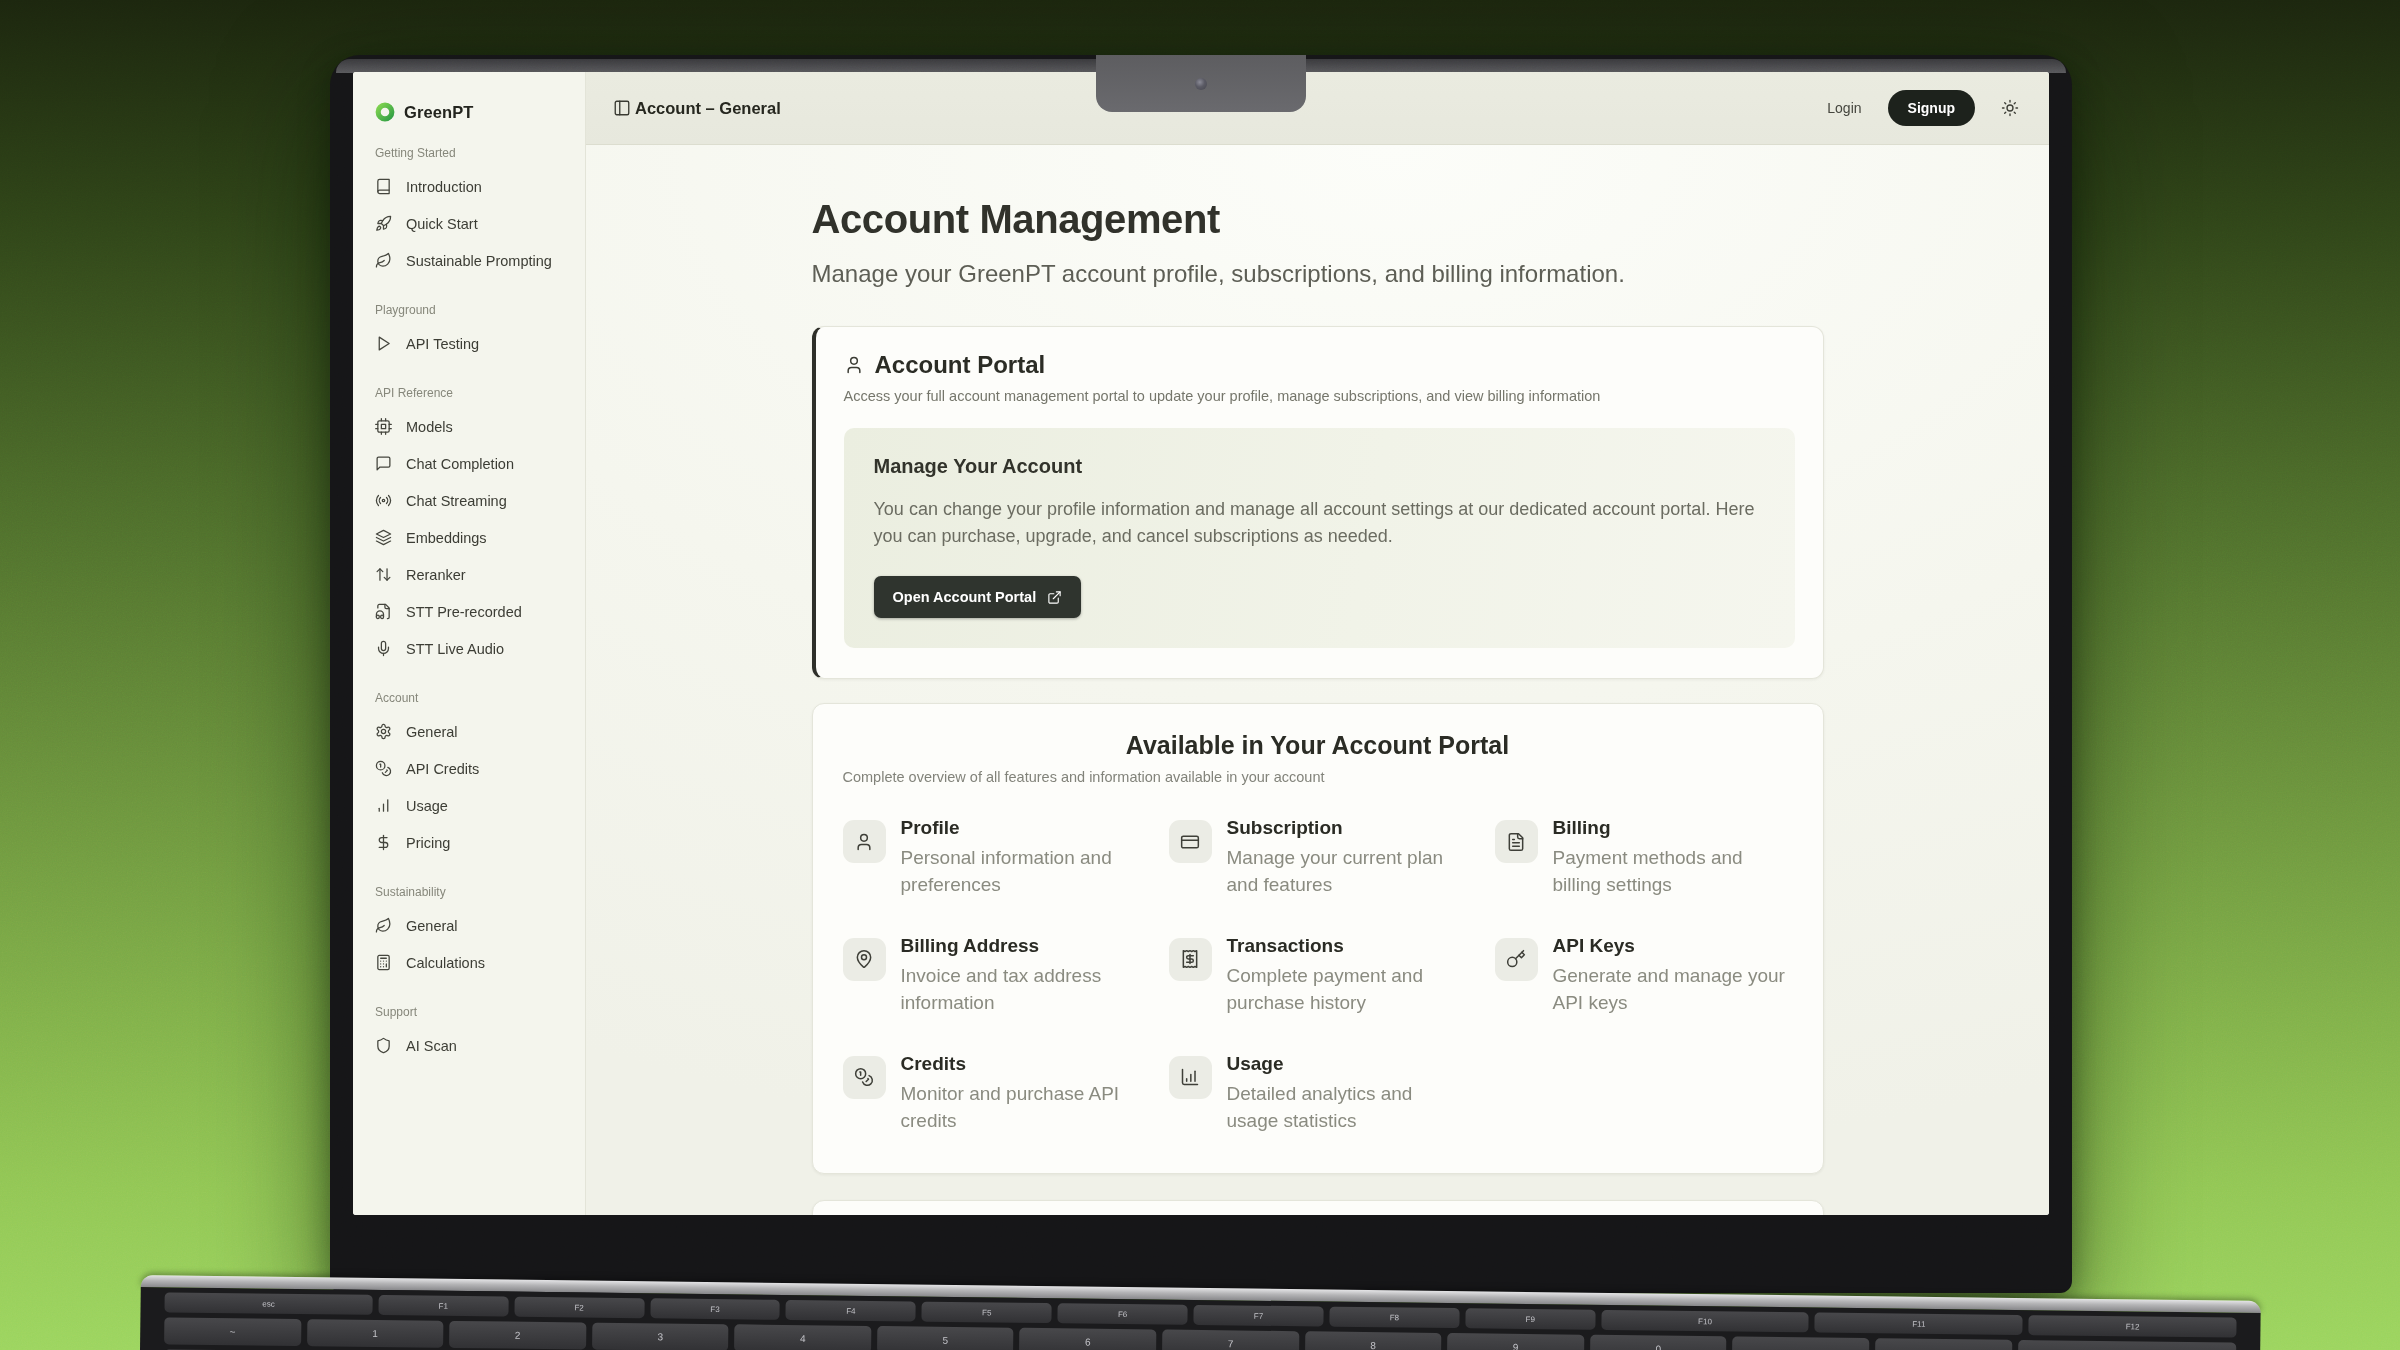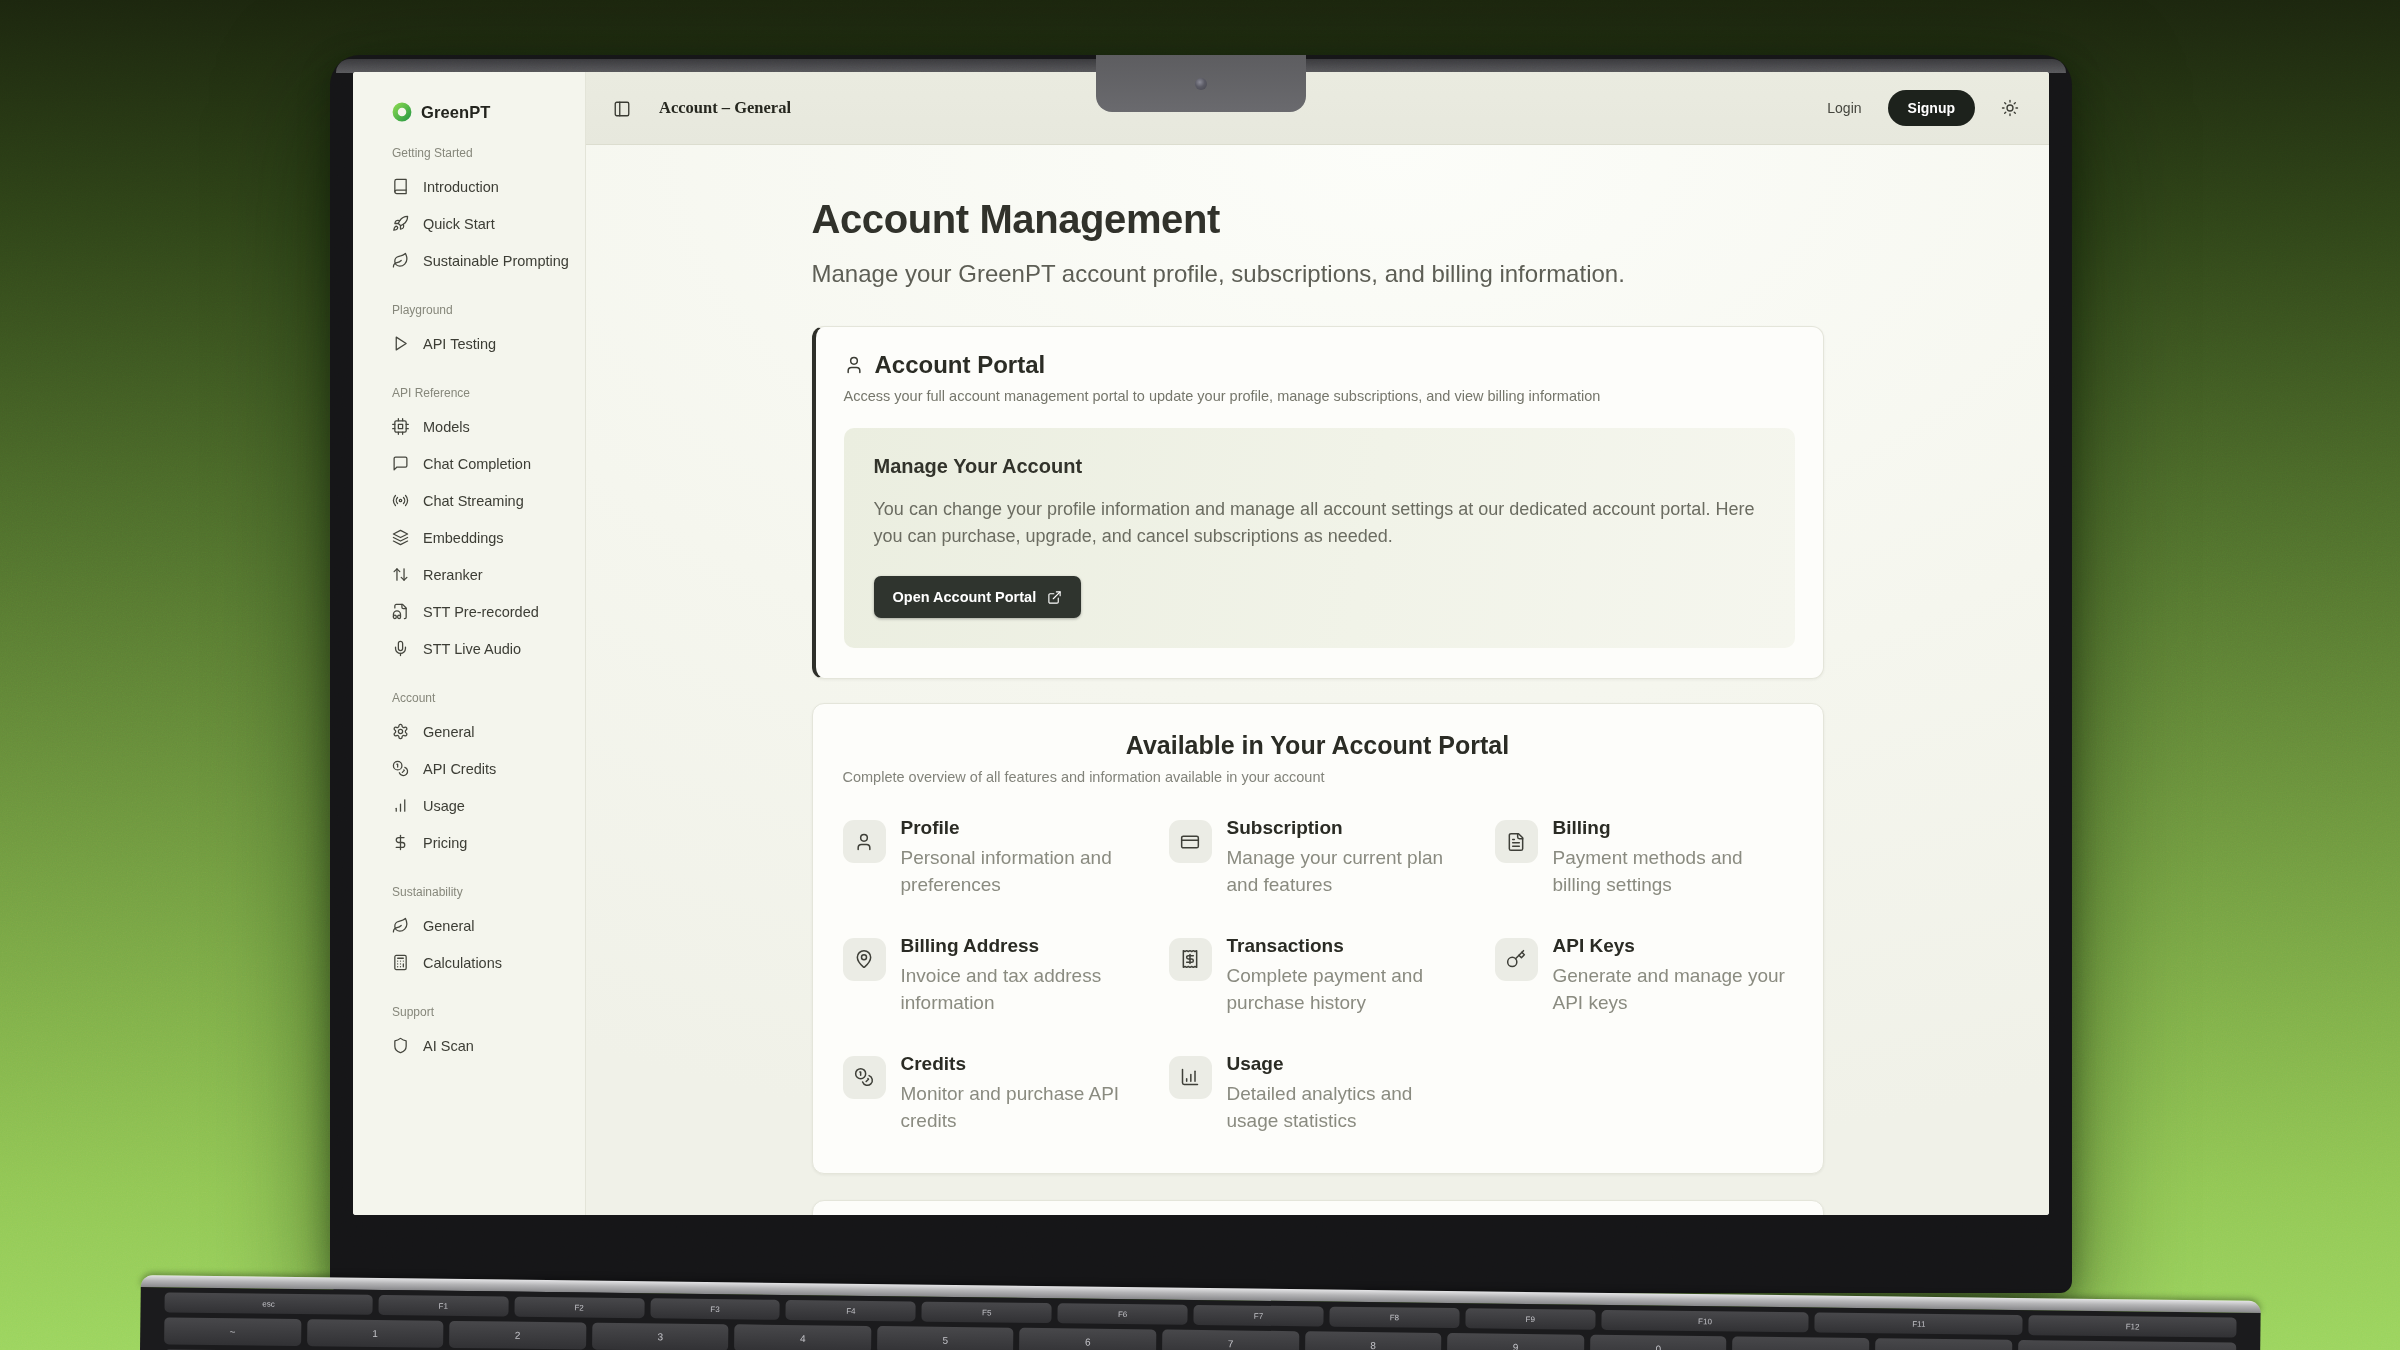--- a/index.html
+++ b/index.html
@@ -23,37 +23,37 @@
     border-radius:0 0 16px 16px; z-index:6; display:flex; align-items:center; justify-content:center; }
   .camera { width:12px; height:12px; border-radius:50%;
     background:radial-gradient(circle at 40% 35%, #8b8b97 0%, #5a5a64 45%, #46464e 100%); }
 
   
   .screen { position:relative; width:1696px; height:1143px; background:#f4f5ed;
     border-radius:3px; overflow:hidden; z-index:2; }
 
   
   .sidebar { position:absolute; left:0; top:0; bottom:0; width:233px; background:#f4f5ed;
-    border-right:1px solid #e3e4d8; padding:24px 10px 0 39px; z-index:3; }
+    border-right:1px solid #e3e4d8; padding:24px 10px 0 22px; z-index:3; }
   .logo { display:flex; align-items:center; gap:9px; margin:6px 0 10px 0; cursor:pointer; }
   .logo-ring { width:20px; height:20px; display:inline-flex; }
   .logo-ring svg { width:20px; height:20px; }
   .logo-text { font-size:16.5px; font-weight:700; color:#23241e; letter-spacing:.1px; }
   .nav-section { margin-top:24px; }
   .nav-label { font-size:12px; color:#86877b; margin-bottom:8px; }
   .nav-item { display:flex; align-items:center; gap:14px; padding:10px 0; cursor:pointer; }
   .nav-item .icon { width:17px; height:17px; color:#45463e; flex:none; }
   .nav-item .icon svg { width:17px; height:17px; }
   .nav-text { font-size:14.5px; color:#3c3d35; }
 
   
   .topbar { position:absolute; left:233px; right:0; top:0; height:73px; z-index:2;
     background:linear-gradient(180deg,#eaebe0,#e7e8dd); border-bottom:1px solid #dcddcf;
     display:flex; align-items:center; justify-content:space-between; padding:0 30px 0 27px; }
-  .topbar-left { display:flex; align-items:flex-end; gap:28px;font-family:Liberation Serif, serif; }
+  .topbar-left { display:flex; align-items:center; gap:4px; }
   .tb-icon { width:18px; height:18px; color:#3a3b33; cursor:pointer; }
   .tb-icon svg { width:18px; height:18px; }
   .tb-title { font-size:16.5px; font-weight:700; color:#26271f; }
   .topbar-right { display:flex; align-items:center; gap:26px; }
   .login { font-size:14px; color:#45463e; cursor:pointer; }
   .signup { background:var(--signup-button); color:#fff; font-size:14px; font-weight:700;
     padding:10px 20px; border-radius:999px; cursor:pointer; }
   .sun { color:#3d3e36; }
 
   

